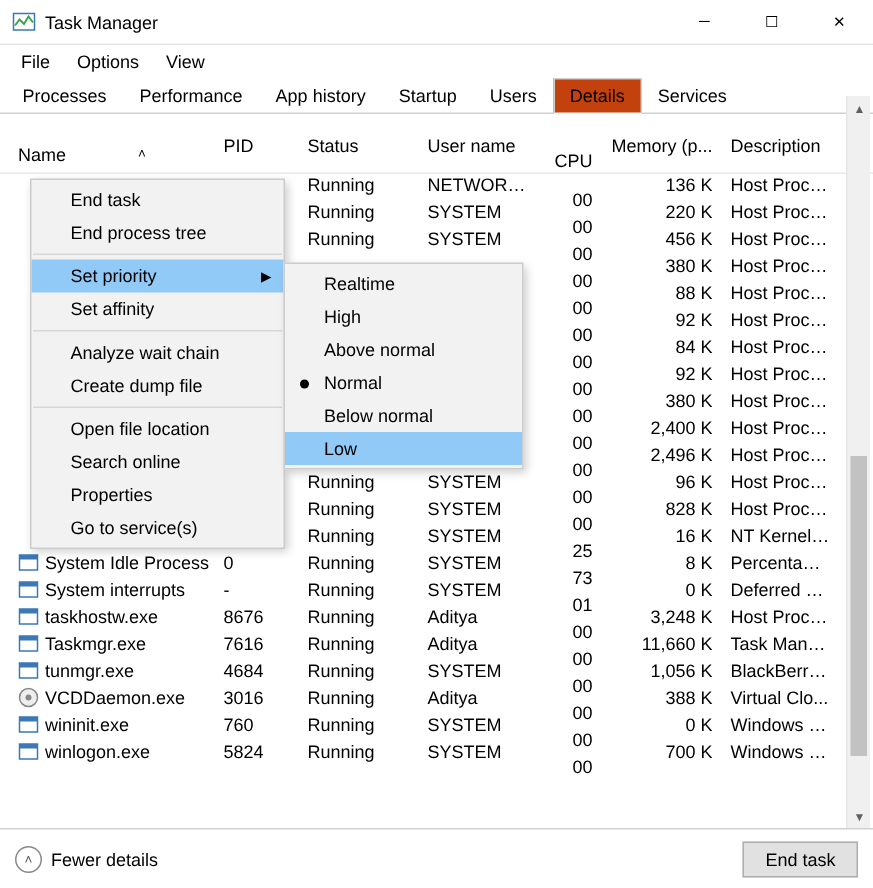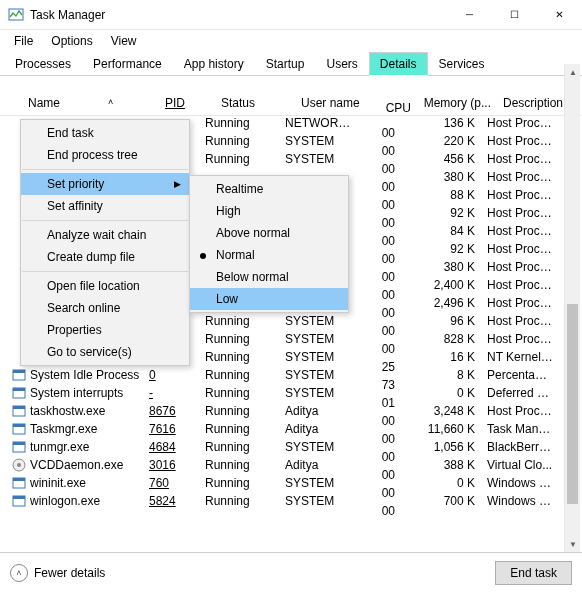--- a/index.html
+++ b/index.html
@@ -52,33 +52,31 @@
   .tab {
     padding: 4px 10px 3px 10px;
     border: 1px solid transparent;
     border-bottom: none;
     cursor: default;
   }
   .tab.active {
     border-color: #d0d0d0;
     border-bottom: 1px solid #fff;
     margin-bottom: -1px;
-    background: #5eead4;
+    background: #c2410c;
   }
   .grid-header {
     display: flex;
     height: 26px;
     border-bottom: 1px solid #e8e8e8;
-    align-items: center;
     margin-top: 14px;
-    padding-left: 16px;
   }
   .col { padding: 0 6px; overflow: hidden; text-overflow: ellipsis; white-space: nowrap; }
   .c-name { width: 143px; padding-left: 12px; display:flex; align-items:center;}
-  .c-pid  { width: 56px; text-align: left; text-decoration: underline; }
+  .c-pid  { width: 56px; text-align: left; }
   .c-status { width: 80px; }
   .c-user { width: 80px; }
   .c-cpu  { width: 42px; text-align: right; margin-top: 10px; }
   .c-mem  { width: 80px; text-align: right; }
   .c-desc { width: 78px; }
   .sort-caret {
     font-size: 9px;
     margin-left: 48px;
     position: relative;
     top: -1px;

